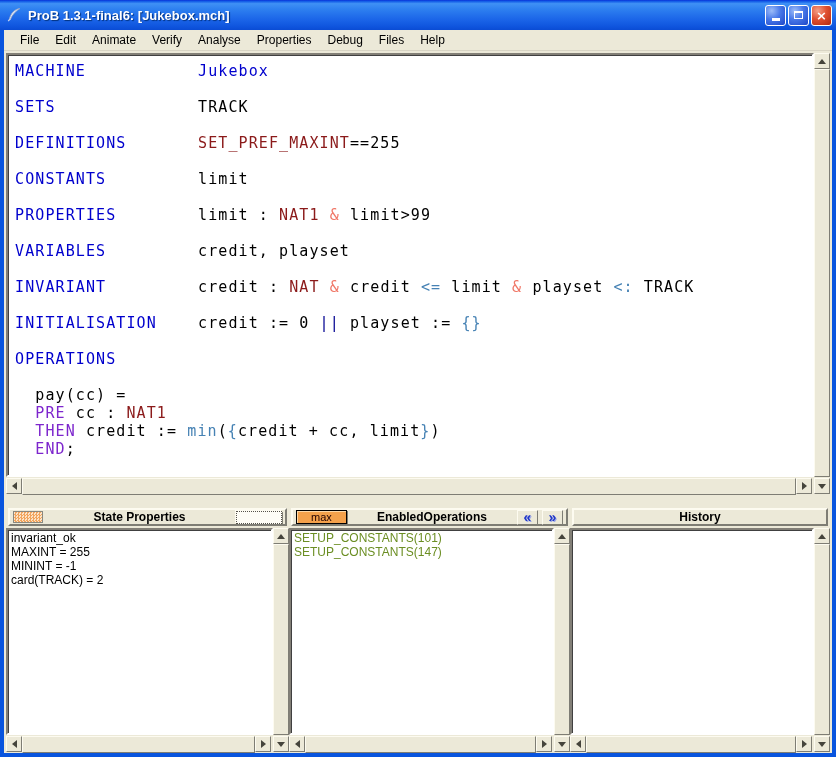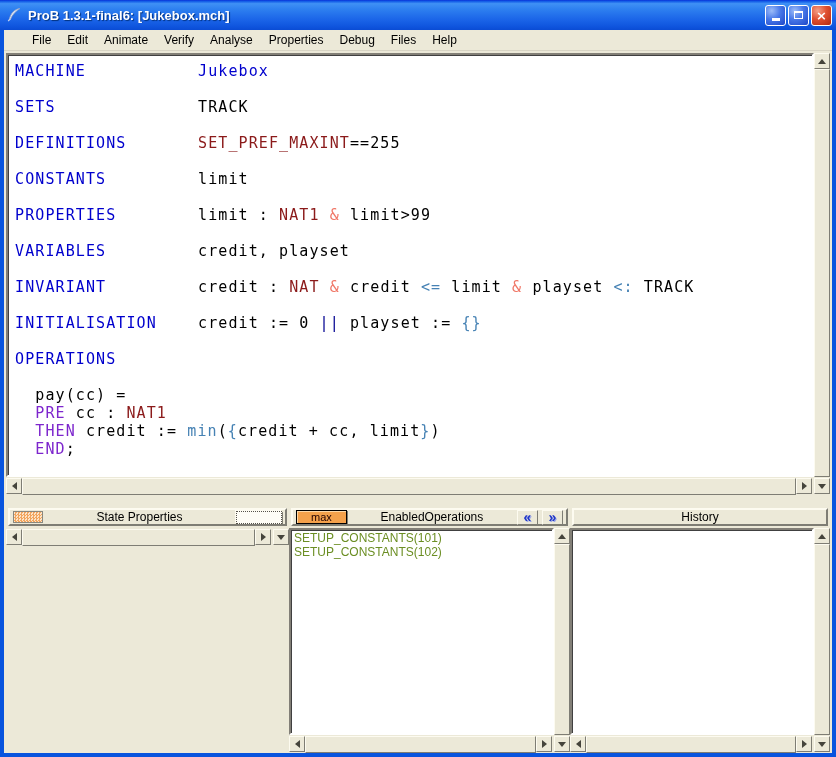--- a/index.html
+++ b/index.html
@@ -21,21 +21,21 @@
   }
   .title-text{color:#fff;font-weight:bold;font-size:13px;text-shadow:1px 1px 1px #00317E;margin-left:6px;flex:1;white-space:nowrap;overflow:hidden;}
   .win-btn{width:21px;height:21px;border-radius:3px;margin-left:2px;border:1px solid #fff;
     display:flex;align-items:center;justify-content:center;flex:none;
     background:radial-gradient(circle at 30% 25%,#9CBCF8 0%,#4878E8 45%,#1C46C8 100%);}
   .win-btn.close{background:radial-gradient(circle at 30% 25%,#F4A088 0%,#E05030 45%,#B02810 100%);}
   .glyph-min{width:8px;height:3px;background:#fff;margin-top:9px;}
   .glyph-max{width:9px;height:8px;border:1px solid #fff;border-top:2px solid #fff;}
   .glyph-close{color:#fff;font-weight:bold;font-size:13px;line-height:13px;font-family:"DejaVu Sans",sans-serif;}
   
-  .menubar{height:21px;flex:none;display:flex;align-items:center;padding-left:20px;background:#ECE9D8;border-bottom:1px solid #D8D4C4;}
+  .menubar{height:21px;flex:none;display:flex;align-items:center;padding-left:8px;background:#ECE9D8;border-bottom:1px solid #D8D4C4;}
   .menu-item{font-size:12px;color:#000;padding:2px 8px;}
   
   .main{flex:none;padding:2px 2px 8px 2px;}
   .editor-row{display:flex;height:424px;}
   .editor-text{
     flex:1;background:#fff;overflow:hidden;
     border:2px solid;border-color:#827F77 #FFF #FFF #827F77;
     box-shadow:inset 1px 1px 0 #404040;
     padding:7px 0 0 7px;
     font-family:"DejaVu Sans Mono",monospace;font-size:15px;letter-spacing:1.1px;line-height:18px;
@@ -67,21 +67,21 @@
   .tri-up{border-left:4px solid transparent;border-right:4px solid transparent;border-bottom:5px solid #45443C;}
   .tri-down{border-left:4px solid transparent;border-right:4px solid transparent;border-top:5px solid #45443C;}
   .tri-left{border-top:4px solid transparent;border-bottom:4px solid transparent;border-right:5px solid #45443C;}
   .tri-right{border-top:4px solid transparent;border-bottom:4px solid transparent;border-left:5px solid #45443C;}
   
   .panels{flex:1;display:flex;margin-top:5px;padding:0 2px;}
   .panel{display:flex;flex-direction:column;flex:none;}
   .panel-header{height:18px;margin:0 2px 2px 2px;background:#ECE9D8;
     border:2px solid;border-color:#FDFBF0 #7E7D74 #7E7D74 #FDFBF0;
     display:flex;align-items:center;padding:0 3px;gap:4px;}
-  .panel-title{flex:1;text-align:center;font-size:12px;color:#000;white-space:nowrap;}
+  .panel-title{flex:1;text-align:center;font-size:12px;color:#000;white-space:nowrap;font-weight:bold;}
   .stipple-box{width:30px;height:12px;flex:none;border:1px solid #8A887E;
     background-image:repeating-conic-gradient(#F2A45C 0% 25%,#FBE4C8 0% 50%);background-size:3px 3px;}
   .dotted-btn{width:46px;height:13px;flex:none;background:#FEFDF6;border:1px dotted #55524A;
     box-shadow:1px 1px 0 #7E7D74,-1px -1px 0 #FDFBF0;}
   .max-btn{flex:none;background:var(--max-button-orange);border:1px solid #000;
     box-shadow:inset 1px 1px 0 #FCD8A8,1px 1px 0 #7E7D74;
     font-size:11px;color:#200;padding:0 14px;height:14px;line-height:12px;}
   .dbl-arrow-btn{width:21px;height:15px;flex:none;background:#ECE9D8;
     border:1px solid;border-color:#FDFBF0 #7E7D74 #7E7D74 #FDFBF0;
     display:flex;align-items:center;justify-content:center;
@@ -161,20 +161,36 @@
   </div>
 
   <div class="panels">
 
     <div class="panel" style="width:283px">
       <div class="panel-header">
         <span class="stipple-box"></span>
         <span class="panel-title">State Properties</span>
         <span class="dotted-btn"></span>
       </div>
+      <div class="panel-body">
+        <div class="listbox">
+            <div class="list-item">invariant_ok</div>
+            <div class="list-item">MAXINT = 255</div>
+            <div class="list-item">MININT = -1</div>
+            <div class="list-item">card(TRACK) = 2</div>
+          </div>
+        <div class="vscroll">
+            <div class="sb-btn">
+              <div class="tri tri-up"></div>
+            </div>
+            <div class="trough">
+              <div class="thumb"></div>
+            </div>
+          </div>
+      </div>
       <div class="hrow">
         <div class="hscroll">
             <div class="sb-btn">
               <div class="tri tri-left"></div>
             </div>
             <div class="trough">
               <div class="thumb"></div>
             </div>
             <div class="sb-btn">
               <div class="tri tri-right"></div>
@@ -195,21 +211,21 @@
         <span class="dbl-arrow-btn">
             <span>«</span>
           </span>
         <span class="dbl-arrow-btn">
             <span>»</span>
           </span>
       </div>
       <div class="panel-body">
         <div class="listbox olive">
             <div class="list-item">SETUP_CONSTANTS(101)</div>
-            <div class="list-item">SETUP_CONSTANTS(102)</div>
+            <div class="list-item">SETUP_CONSTANTS(147)</div>
           </div>
         <div class="vscroll">
             <div class="sb-btn">
               <div class="tri tri-up"></div>
             </div>
             <div class="trough">
               <div class="thumb"></div>
             </div>
           </div>
       </div>

